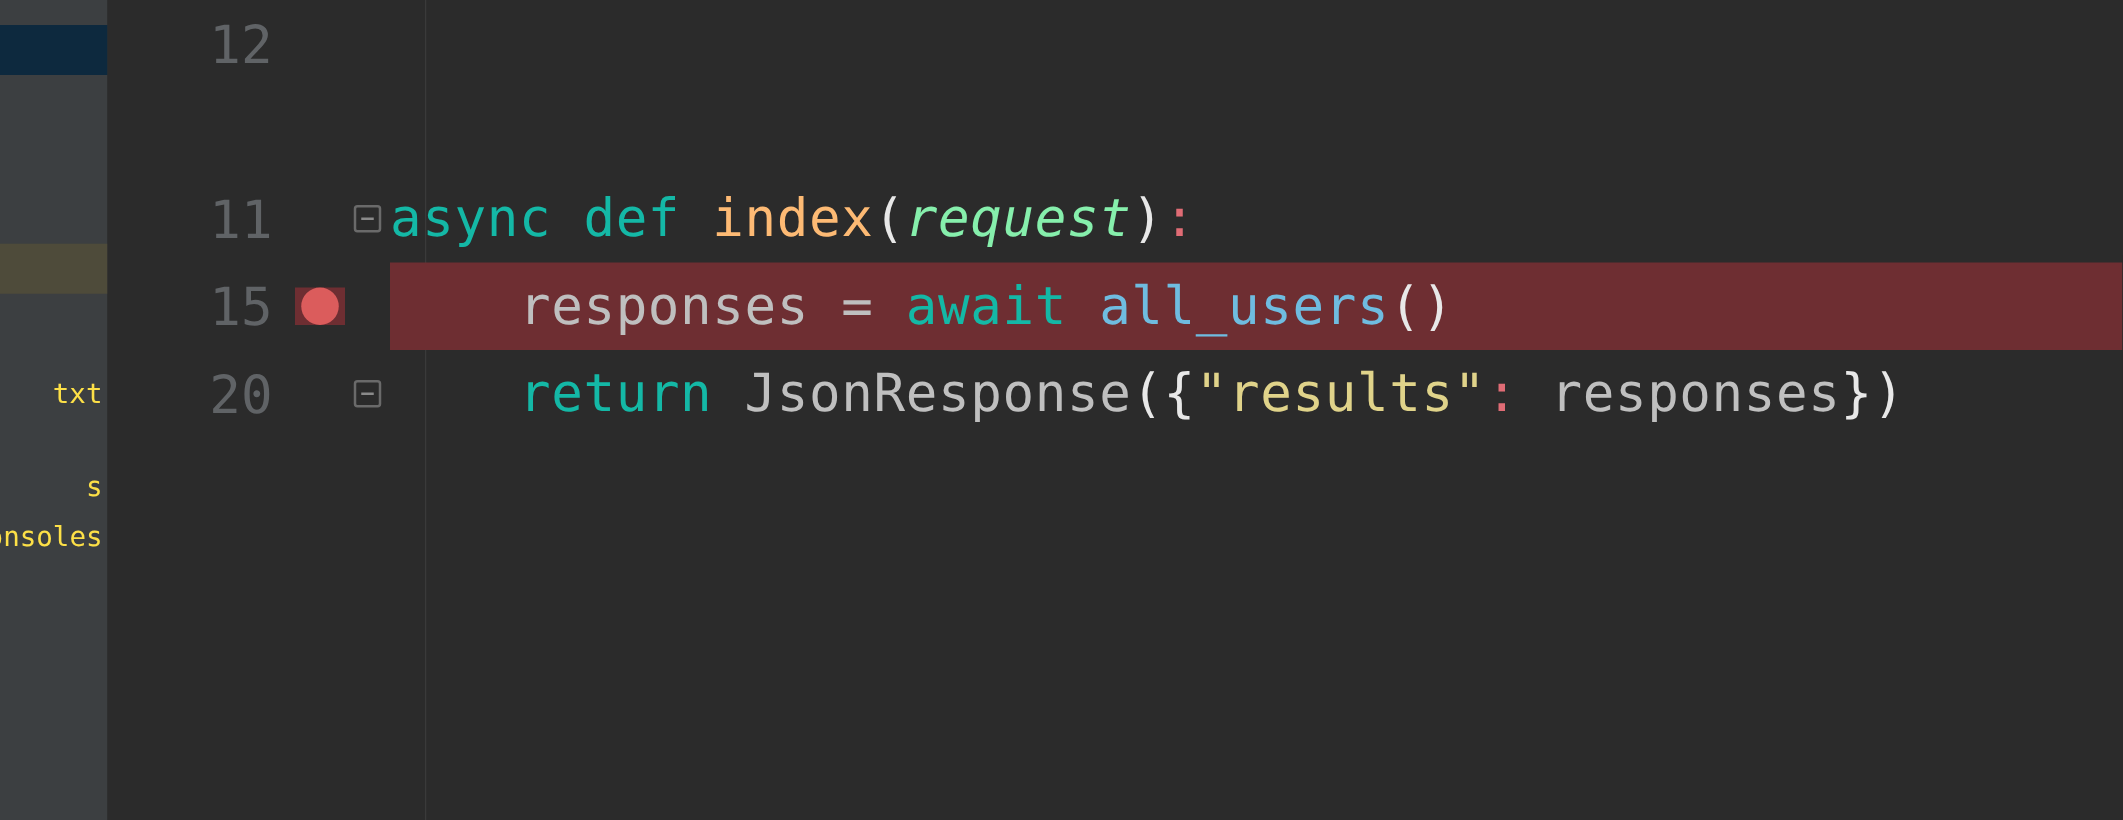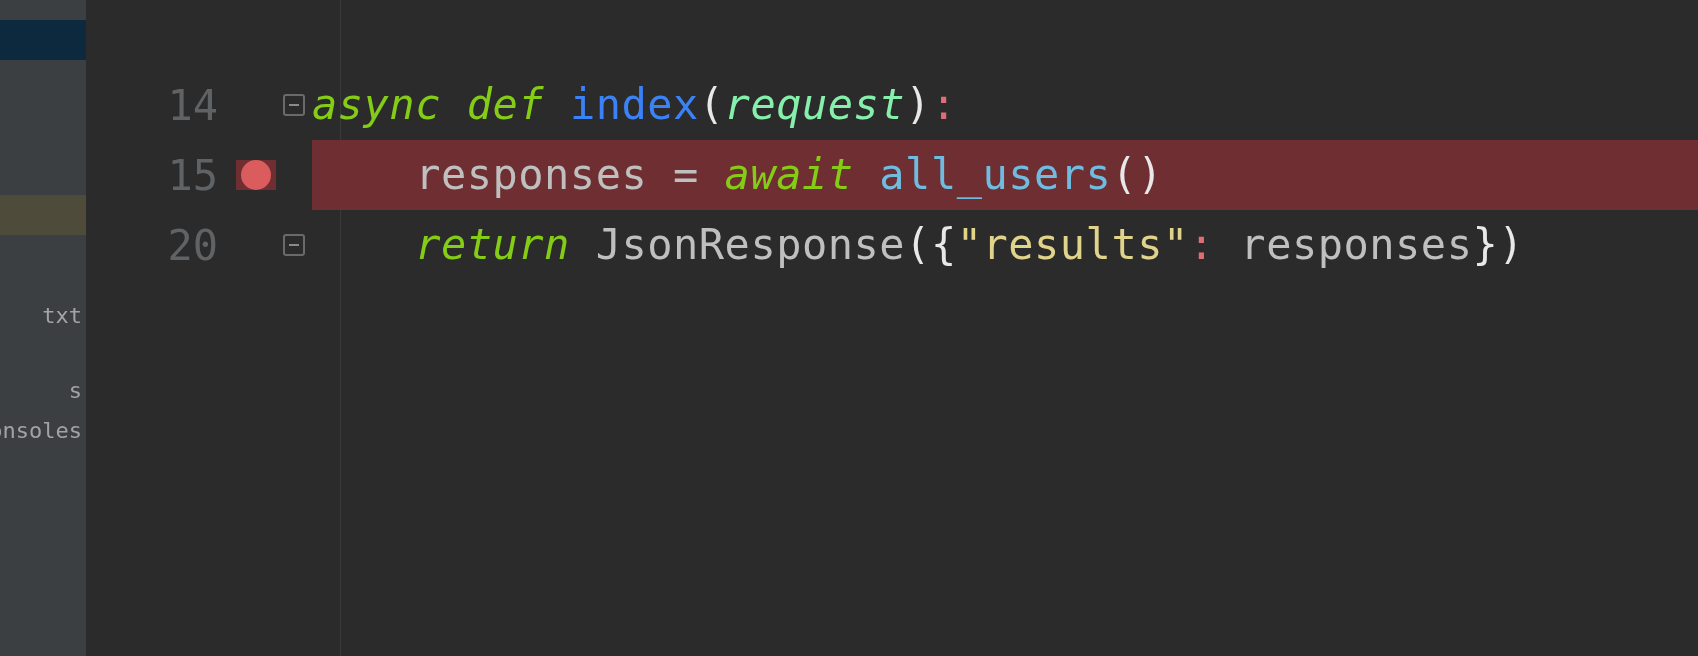--- a/index.html
+++ b/index.html
@@ -15,21 +15,21 @@
     display: flex;
     width: 100%;
     height: 100%;
   }
 
   
   .sidebar {
     width: 86px;
     height: 100%;
     background: #3c3f41;
-    color: #a3a3a3;
+    color: #fde047;
     font-size: 22px;
     position: relative;
     padding-left: 28px;
   }
   .sidebar-row {
     position: absolute;
     left: 0;
     width: 100%;
     height: 40px;
     display: flex;
@@ -146,22 +146,22 @@
 
   
   .cur-line {
     background: #3a3a2b;
   }
   .cur-line .code { background: #3a3a2b; }
   .cur-line .bp-col,
   .cur-line .fold-col { background: #3a3a2b; }                            
 
   
-  .c-cyan-it  { color:#84cc16; font-style:italic; }
-  .c-lime     { color:#3b82f6; }
+  .c-cyan-it  { color:#14b8a6; }
+  .c-lime     { color:#fdba74; }
   .c-orange-it{ color:#86efac; font-style:italic;text-align:right; }
   .c-white    { color:#e8e8e8; }
   .c-pink     { color:#e06c75; }
   .c-grey     { color:#bfbfbf; }
   .c-sky      { color:#6fbce0; }
   .c-yel      { color:#e0d38a; }
 
   
 </style>
 </head>
@@ -174,27 +174,33 @@
   <div class="sidebar-row sidebar-sel-blue" style="top: 20px;"></div>
       <div class="sidebar-row sidebar-sel-olive" style="top: 195px;"></div>
       <div class="sidebar-row " style="top: 295px;">txt</div>
       <div class="sidebar-row " style="top: 370px;">s</div>
       <div class="sidebar-row " style="top: 410px;">onsoles</div>
     </div>
 
   <div class="editor">
     <div class="guide"></div>
 
-      <div class="line">
+  <div class="line">
+        <div class="lineno">12</div>
         <div class="bp-col"></div>
         <div class="fold-col"></div>
         <div class="code"></div>
       </div>
       <div class="line">
-        <div class="lineno">14</div>
+        <div class="bp-col"></div>
+        <div class="fold-col"></div>
+        <div class="code"></div>
+      </div>
+      <div class="line">
+        <div class="lineno">11</div>
         <div class="bp-col"></div>
         <div class="fold-col">
           <div class="fold-handle"></div>
         </div>
         <div class="code"><span class="c-cyan-it">async </span><span class="c-cyan-it">def </span><span class="c-lime">index</span><span class="c-white">(</span><span class="c-orange-it">request</span><span class="c-white">)</span><span class="c-pink">:</span></div>
       </div>
       <div class="line bp-line">
         <div class="lineno">15</div>
         <div class="bp-col">
           <div class="bp-dot"></div>

